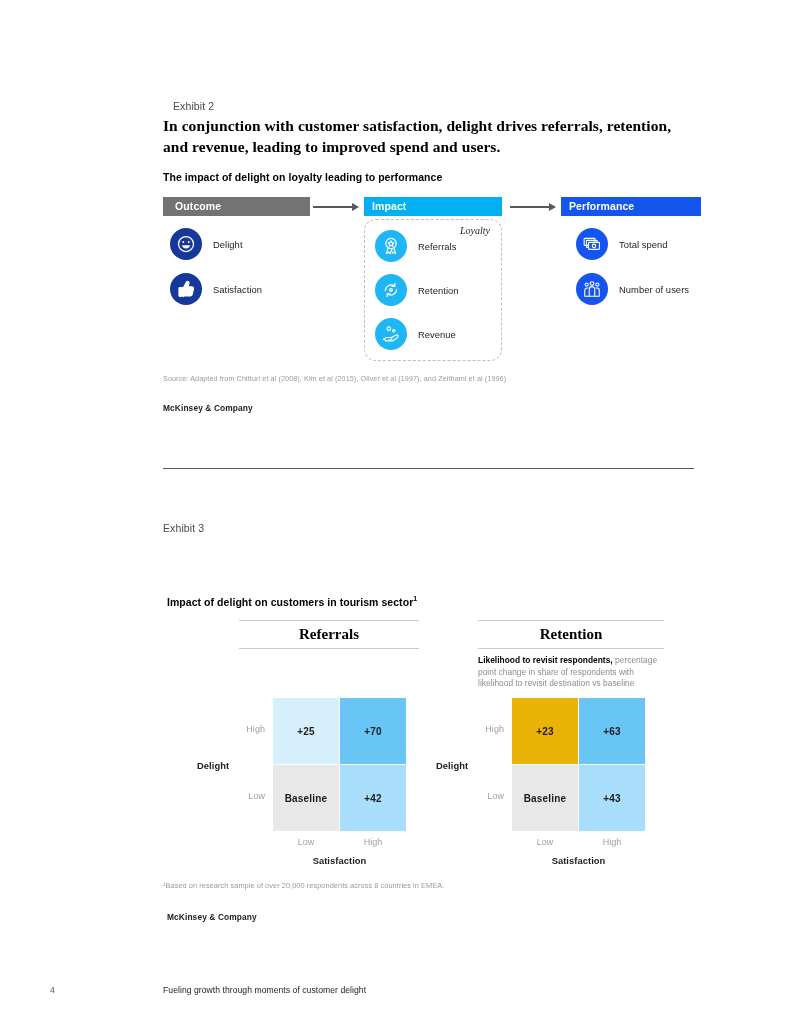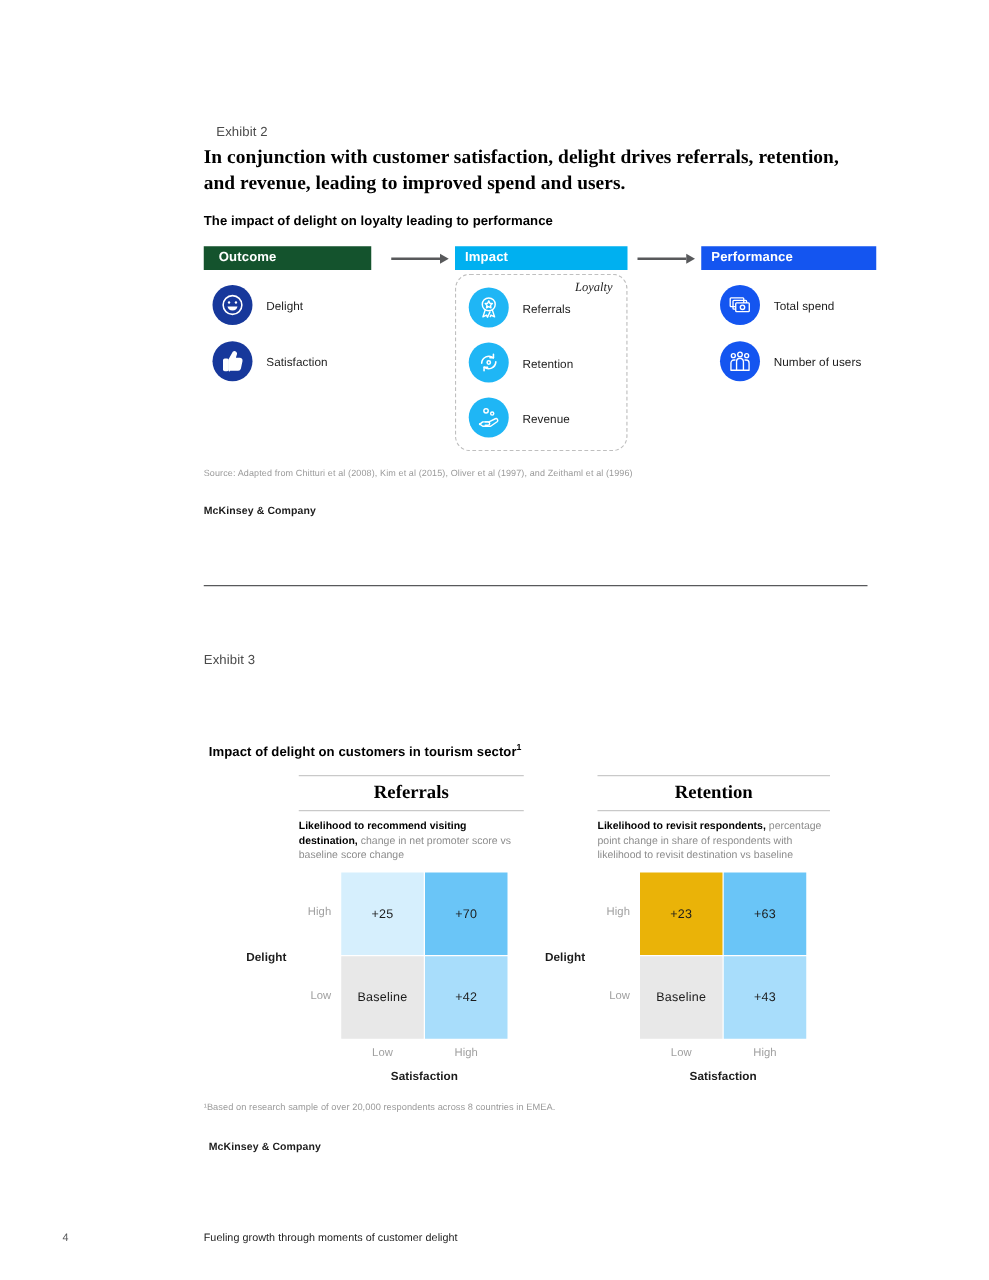--- a/index.html
+++ b/index.html
@@ -170,21 +170,21 @@
     display: grid;
     grid-template-columns: 66px 66px;
     grid-template-rows: 66px 66px;
     gap: 1px;
   }
   .cell {
     display: flex;
     align-items: center;
     justify-content: center;
     font-size: 10px;
-    font-weight: normal;
+    font-weight: bold;
     color: #1c1c1c;
     letter-spacing: .2px;
   }
   .axis-tick {
     position: absolute;
     font-size: 9px;
     color: #a0a0a0;
     letter-spacing: .05px;
   }
   .axis-title {
@@ -222,21 +222,21 @@
 
   <div class="exhibit-label" style="left:173px; top:100px;">Exhibit 2</div>
 
   <div class="exhibit-headline" style="left:163px; top:115px; width:540px;">
     <div>In conjunction with customer satisfaction, delight drives referrals, retention,</div>
     <div>and revenue, leading to improved spend and users.</div>
   </div>
 
   <div class="subhead" style="left:163px; top:171px;">The impact of delight on loyalty leading to performance</div>
 
-  <div class="flow-bar" style="left:163px; top:197px; width:134px; background:#14532d;padding-left:12px;">
+  <div class="flow-bar" style="left:163px; top:197px; width:147px; background:#737373;padding-left:12px;">
     <span>Outcome</span>
   </div>
   <div class="flow-arrow" style="left:313px; top:202px; width:46px;">
     <div class="shaft"></div>
     <div class="head"></div>
   </div>
   <div class="flow-bar" style="left:364px; top:197px; width:138px; background:#00b0f0;">
     <span>Impact</span>
   </div>
   <div class="flow-arrow" style="left:510px; top:202px; width:46px;">
@@ -345,23 +345,20 @@
 
 
   <div class="subhead" style="left:167px; top:595px;">
     <span>Impact of delight on customers in tourism sector</span><sup style="font-size:7px;">1</sup>
   </div>
 
   <div class="panel" style="left:239px; top:620px; width:180px;">
     <div class="panel-rule"></div>
     <div class="panel-title">Referrals</div>
     <div class="panel-rule"></div>
-    <div class="panel-desc">
-      <b>Likelihood to recommend visiting destination,</b><span> change in net promoter score vs baseline score change</span>
-    </div>
   </div>
 
   <div class="matrix-wrap" style="left:239px; top:698px;">
     <div class="axis-title" style="left:-42px; top:62px;">Delight</div>
     <div class="axis-tick" style="left:0px; top:26px; width:26px; text-align:right;">High</div>
     <div class="axis-tick" style="left:0px; top:93px; width:26px; text-align:right;">Low</div>
 
     <div class="matrix-grid" style="left:34px; top:0px;">
       <div class="cell" style="background:#d6effd;">+25</div>
       <div class="cell" style="background:#6ac5f7;">+70</div>

